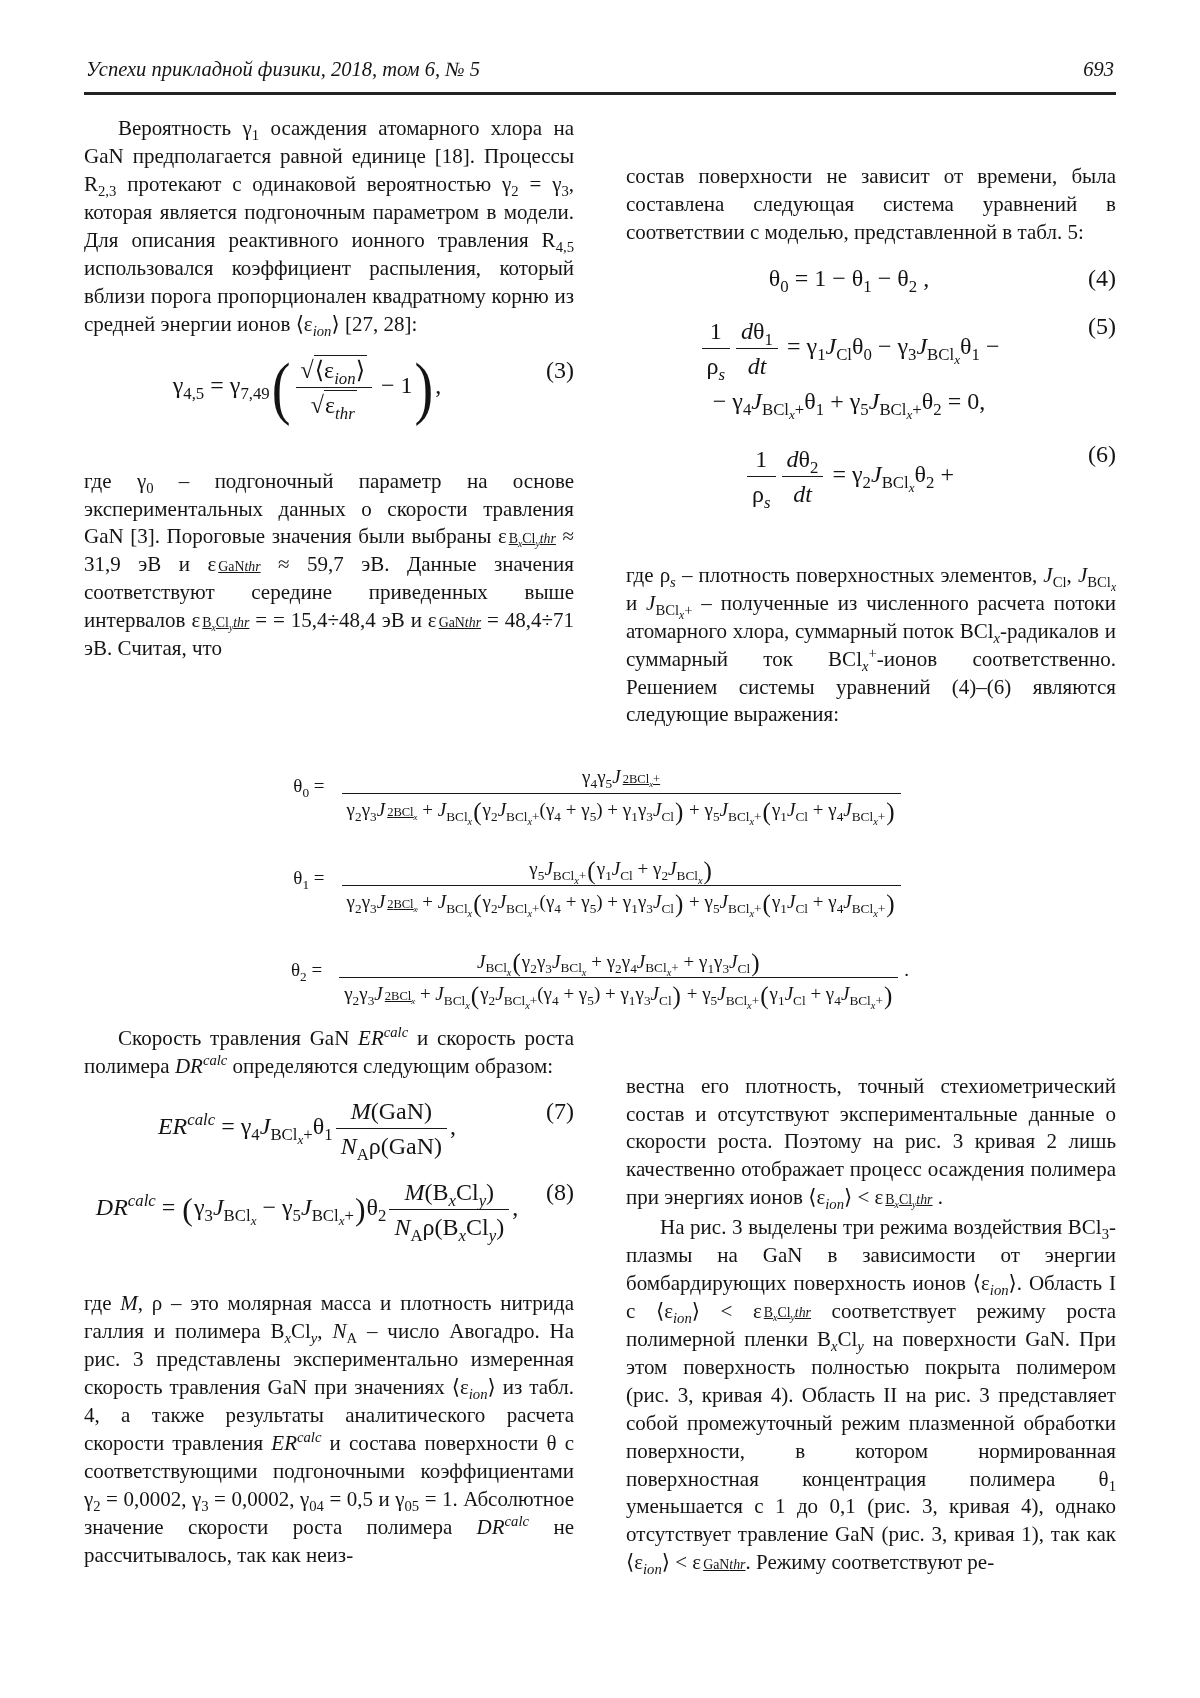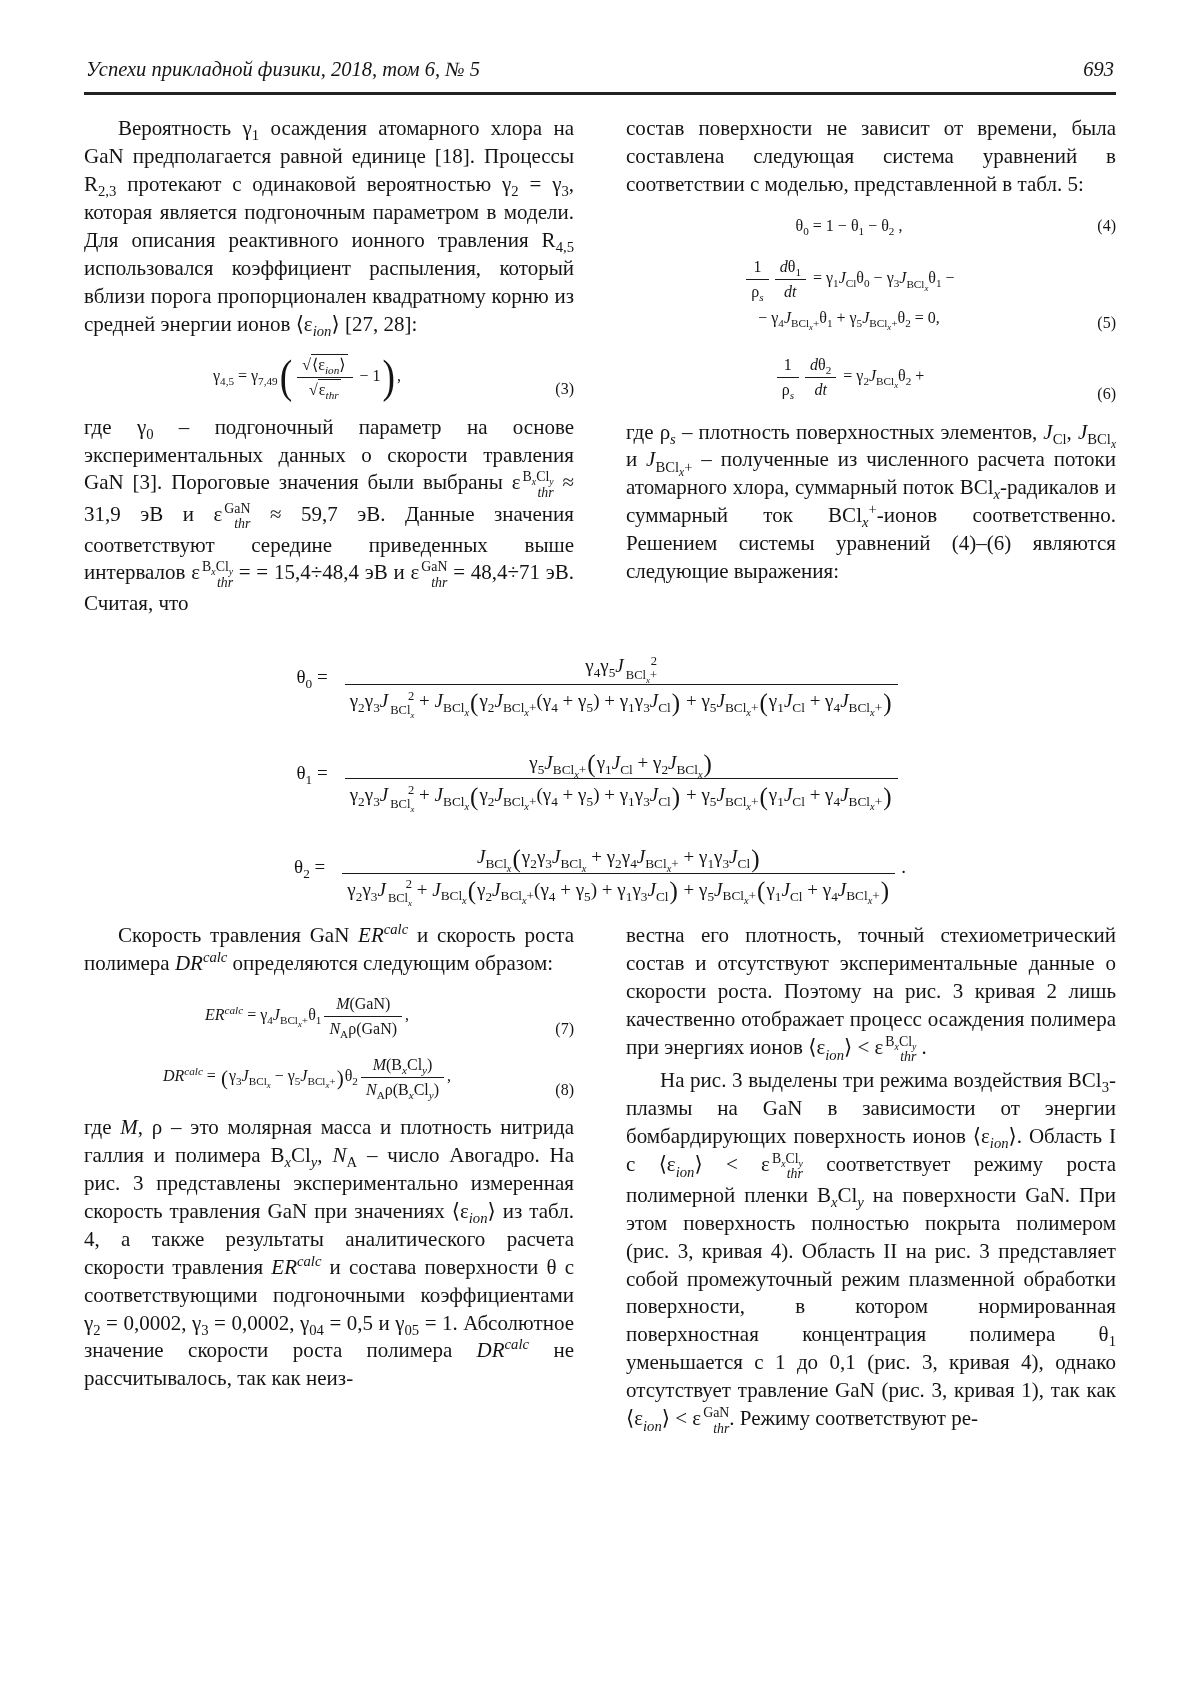--- a/index.html
+++ b/index.html
@@ -19,62 +19,62 @@
   .header {
     display:flex; justify-content:space-between; align-items:baseline;
     font-style:italic; font-size:20.5px; padding:0 2px 9px 2px;
   }
   .rule { border-top:3px solid #232323; margin-bottom:20px; }
 
   .cols { display:flex; gap:52px; }
   .col { flex:1 1 0; min-width:0; text-align:justify; }
 
   p { margin:0 0 2px 0; text-indent:34px; }
-  p.noindent { text-indent:0; }
+  p.noindent { text-indent:0;margin-top:48px; }
 
   sub, sup { font-size:0.7em; line-height:0; }
   sub sub { font-size:0.78em; }
 
   
   .frac {
     display:inline-flex; flex-direction:column; align-items:stretch;
     vertical-align:middle; text-align:center; margin:0 3px; line-height:1.25;
     text-indent:0;
   }
   .frac .fn { display:block; border-bottom:1.6px solid #1a1a1a; padding:0 5px 2px 5px; }
   .frac .fd { display:block; padding:2px 5px 0 5px; }
   .frac * { text-indent:0; }
 
   
   .sqrt { white-space:nowrap; }
   .rad { border-top:1.5px solid #1a1a1a; padding:1px 2px 0 1px; }
 
   
   .ss {
-    display:inline-flex; flex-direction:column; align-items:flex-end;
+    display:inline-flex; flex-direction:row; align-items:center;
     vertical-align:middle; font-size:0.66em; line-height:1.12;
-    margin-left:2px; text-indent:0;
+    margin-left:2px; text-indent:0;text-decoration:underline;
   }
   .ss .t, .ss .b { display:block; text-indent:0; }
 
   
   .bp {
     display:inline-block; font-size:2.35em; font-weight:300;
     vertical-align:middle; line-height:0; padding:0 2px;
     transform:scaleY(1.25);
   }
   .bp1 {
     display:inline-block; font-size:1.32em; font-weight:400;
     vertical-align:middle; line-height:0; padding:0 1px;
   }
 
   
   .eqrow {
-    display:flex; align-items:flex-end;
-    margin:16px 0 14px 0; font-size:16px; text-indent:0;
+    display:flex; align-items:flex-start;
+    margin:16px 0 14px 0; font-size:24px; text-indent:0;
   }
   .eqrow .eqbody { flex:1 1 auto; text-align:center; }
   .eqrow .eqnum  { flex:0 0 44px; text-align:right; }
   .eqline { display:block; margin:5px 0; }
 
   
   .display-eqs { margin:8px 0 10px 0; }
   .bigeq {
     display:flex; justify-content:center; align-items:center;
     margin:17px 0; font-size:19px; text-indent:0;

